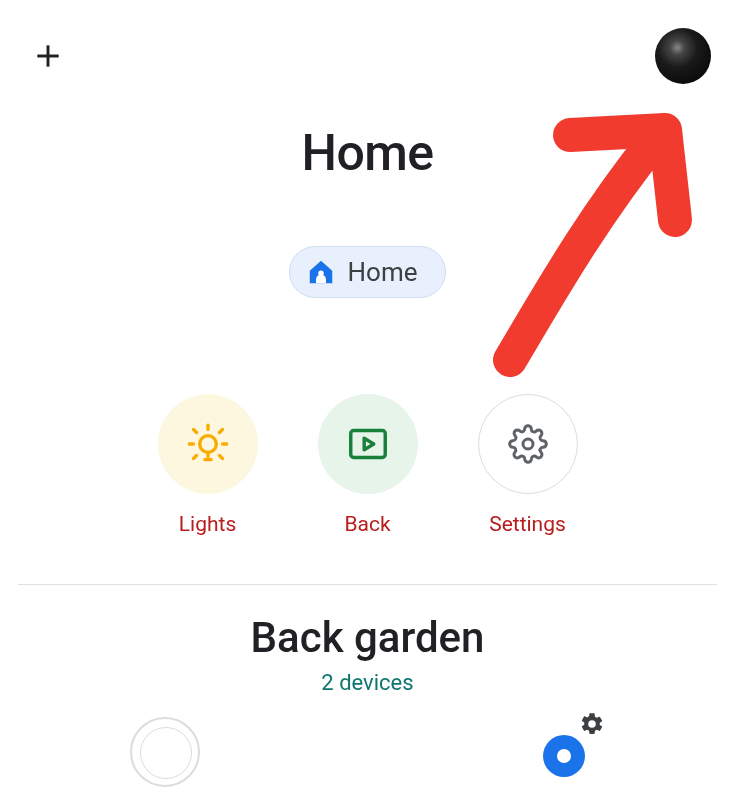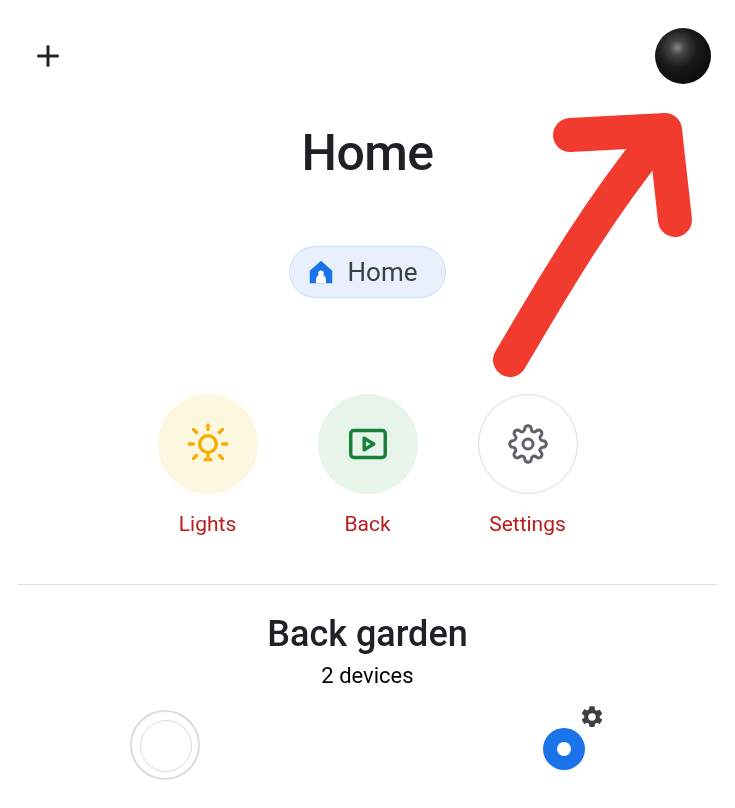--- a/index.html
+++ b/index.html
@@ -114,27 +114,27 @@
       border: none;
       border-top: 1px solid #e0e0e0;
       margin-left: 18px;
       margin-right: 18px;
     }
     .room-section {
       text-align: center;
       margin-top: 28px;
     }
     .room-title {
-      font-size: 36px;
+      font-size: 42px;
       font-weight: 500;
       color: #202124;
     }
     .room-sub {
       font-size: 22px;
-      color: #000000;
+      color: #0f766e;
       margin-top: 8px;
       font-weight: 400;
     }
     .device-row {
       display: flex;
       justify-content: space-between;
       margin-top: 22px;
       padding: 0 130px;
     }
     .device-left {

